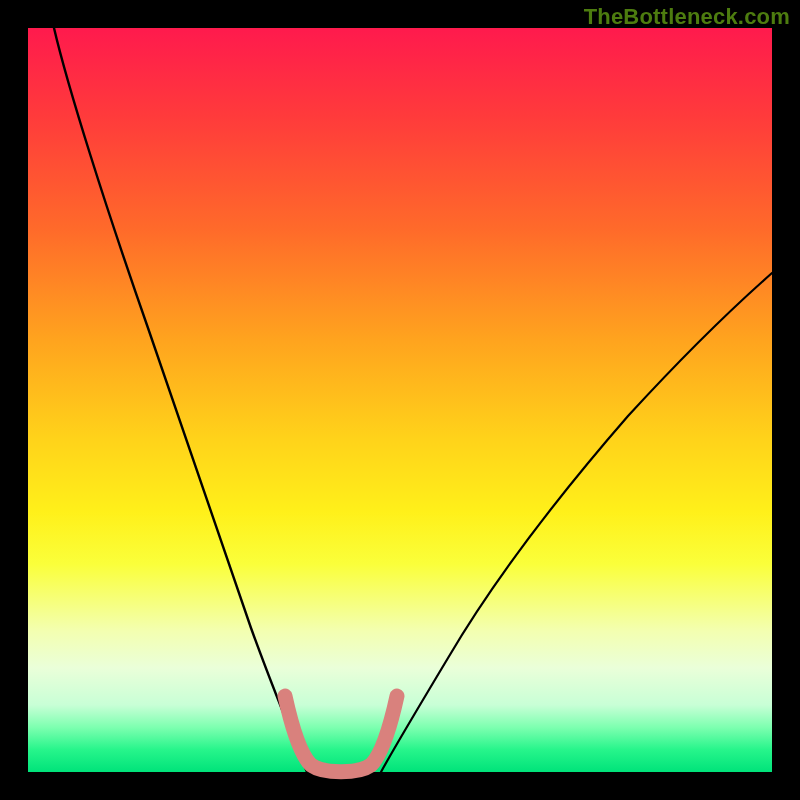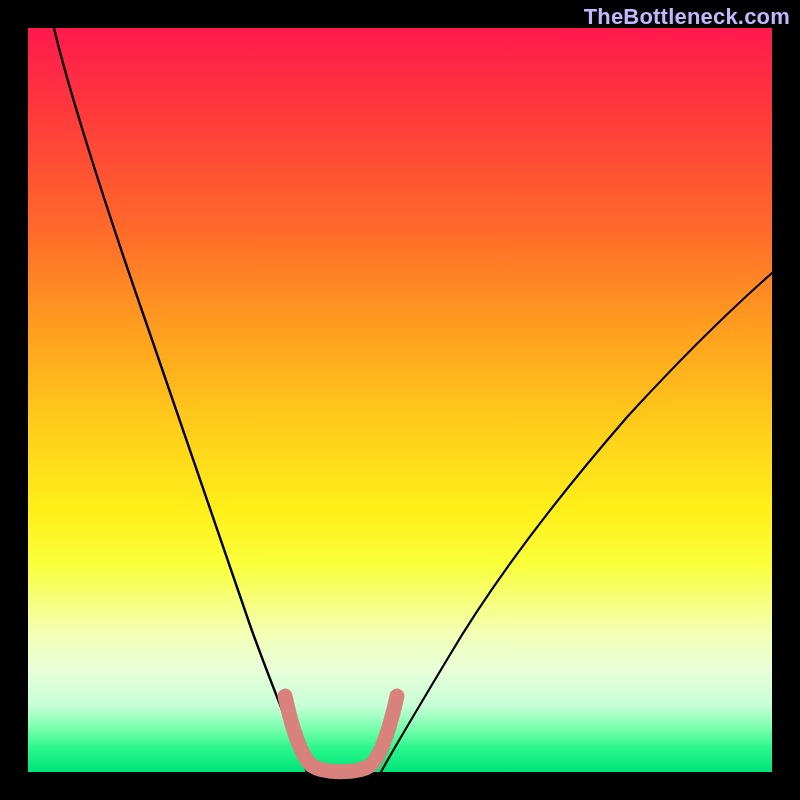--- a/index.html
+++ b/index.html
@@ -39,21 +39,21 @@
       #c8ffd6 91%,
       #7dffb0 94%,
       #27f58b 97%,
       #00e37a 100%
     );
   }
   .watermark {
     position: absolute;
     top: 4px;
     right: 10px;
-    color: #c4b5fd;
+    color: #4d7c0f;
     font-size: 22px;
     font-weight: 600;
     letter-spacing: 0.2px;
     user-select: none;
   }
   svg.curves {
     position: absolute;
     left: 0;
     top: 0;
     width: 744px;

